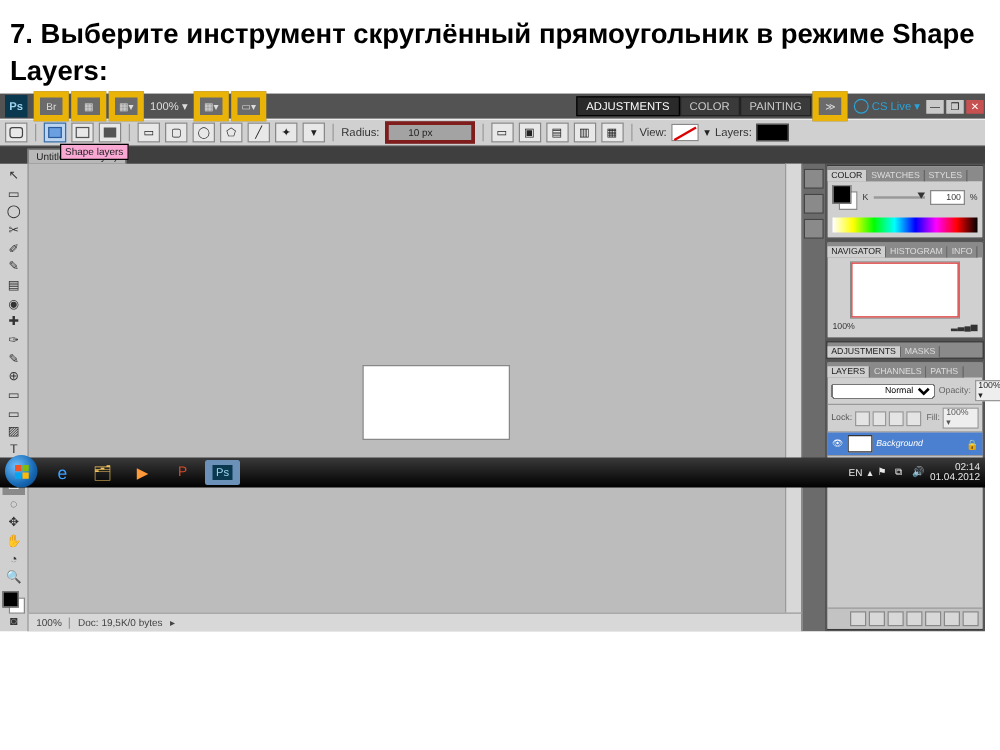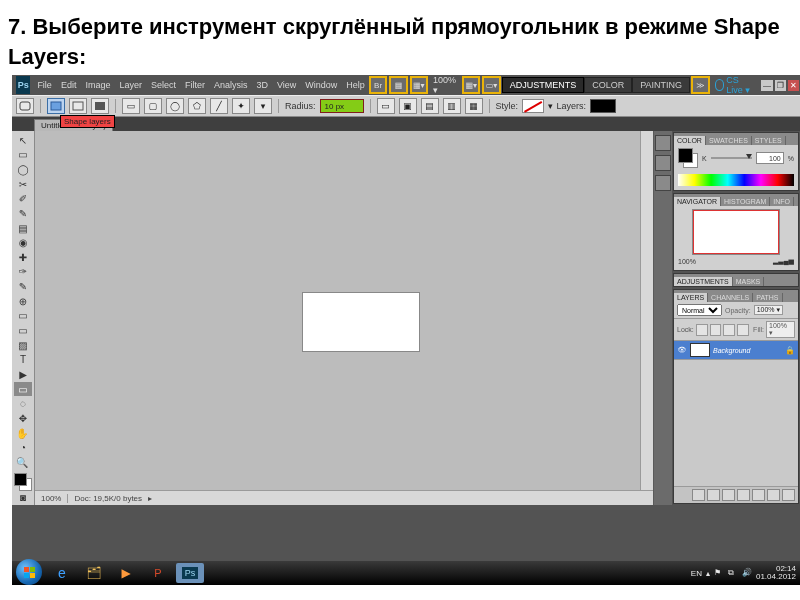--- a/index.html
+++ b/index.html
@@ -1,49 +1,49 @@
 <!DOCTYPE html>
 <html><head>
 <meta charset="utf-8">
 <style>
   body { margin:0; font-family:Arial,Helvetica,sans-serif; background:#fff; width:800px; height:600px; overflow:hidden; }
   .instruction { font-weight:bold; font-size:22px; padding:12px 10px 4px 8px; line-height:1.35; }
 
   
-  .app { position:relative; width:788px; height:510px; margin-left:12px; background:#535353; font-size:9px; color:#222; }
+  .app { position:relative; width:788px; height:315px; margin-left:0; background:#535353; font-size:9px; color:#222; }
   .menubar { height:20px; background:#535353; display:flex; align-items:center; }
   .ps-logo { width:18px; height:18px; background:#0a394f; color:#9bd3ef; display:flex; align-items:center; justify-content:center; font-weight:bold; font-size:9px; margin:0 4px; }
   .menus { display:flex; color:#d8d8d8; gap:3px; }
   .menus span { padding:2px 3px; }
   .menubar .spacer { flex:1; }
-  .mbtn { width:18px; height:14px; background:#6b6b6b; border:2px solid #eab308; margin:0 1px; display:flex; align-items:center; justify-content:center; color:#ddd; font-size:8px; }
+  .mbtn { width:18px; height:14px; background:#6b6b6b; border:5px solid #eab308; margin:0 1px; display:flex; align-items:center; justify-content:center; color:#ddd; font-size:8px; }
   .zoom { color:#ddd; padding:0 4px; }
   .pill { padding:2px 7px; background:#3a3a3a; color:#ccc; border:1px solid #222; }
   .pill.active { background:#2a2a2a; color:#fff; border-color:#000; }
   .cslive { color:#2aa3d9; display:flex; align-items:center; gap:2px; margin:0 4px; }
   .cslive .ring { width:10px; height:10px; border:1.5px solid #2aa3d9; border-radius:50%; }
   .winbtn { width:14px; height:11px; margin:0 1px; display:flex; align-items:center; justify-content:center; font-size:8px; }
   .winbtn.min { background:#c9c9c9; }
   .winbtn.max { background:#c9c9c9; }
   .winbtn.close { background:#c75050; color:#fff; }
 
   
   .optbar { height:20px; background:#d0d0d0; border-top:1px solid #eee; border-bottom:1px solid #8a8a8a; display:flex; align-items:center; padding:0 4px; gap:4px; }
   .opt-icon { width:16px; height:14px; background:#e8e8e8; border:1px solid #888; display:flex; align-items:center; justify-content:center; }
   .opt-icon.sel { background:#bcd4f0; border-color:#3b6ea5; }
   .opt-icon svg { display:block; }
   .opt-sep { width:1px; height:14px; background:#9a9a9a; margin:0 2px; }
   .opt-label { color:#333; }
-  .opt-input { width:34px; height:12px; border:1px solid #7f1d1d; background:#84cc16; padding:0 4px; font-size:8px; display:flex; align-items:center; }
+  .opt-input { width:34px; height:12px; border:3px solid #7f1d1d; background:#a3a3a3; padding:0 16px; font-size:8px; display:flex; align-items:center; }
   .style-swatch { width:20px; height:12px; background:#fff; border:1px solid #888; position:relative; }
   .style-swatch .slash { position:absolute; left:0; top:50%; width:100%; height:1.5px; background:#d00; transform:rotate(-30deg); }
   .color-swatch { width:24px; height:12px; background:#000; border:1px solid #555; }
 
   
-  .tooltip-sl { position:absolute; left:48px; top:40px; background:#ef4444; border:1px solid #000; padding:1px 3px; font-size:8px; z-index:5; }
+  .tooltip-sl { position:absolute; left:48px; top:40px; background:#f9a8d4; border:1px solid #000; padding:1px 3px; font-size:8px; z-index:5; }
 
   
   .doctabs { height:14px; background:#3f3f3f; display:flex; align-items:flex-end; }
   .doctab { background:#b8b8b8; border:1px solid #777; border-bottom:none; padding:1px 6px; font-size:8px; margin-left:22px; color:#222; }
 
   
   .main { display:flex; height:374px; }
   .toolbox { width:22px; background:#d0d0d0; border-right:1px solid #8a8a8a; display:flex; flex-direction:column; align-items:center; padding-top:2px; }
   .tool { width:18px; height:14px; margin:0 0 1px 0; display:flex; align-items:center; justify-content:center; color:#333; font-size:10px; }
   .tool.sel { background:#8a8a8a; color:#fff; }
@@ -78,21 +78,21 @@
   .kval { width:22px; height:10px; border:1px solid #888; background:#fff; display:flex; align-items:center; justify-content:flex-end; padding:0 2px; }
   .spectrum { height:12px; margin:3px 4px 4px 4px; background:linear-gradient(to right,#fff,#ff0,#0f0,#0ff,#00f,#f0f,#f00,#000); }
 
   .nav-body { display:flex; flex-direction:column; align-items:center; }
   .nav-thumb { width:86px; height:44px; background:#fff; border:1px solid #888; position:relative; }
   .nav-thumb .vp { position:absolute; inset:0; border:1.5px solid #d33; }
   .nav-foot { width:100%; display:flex; justify-content:space-between; align-items:center; padding:2px 4px; font-size:7px; }
 
   .layers-body { font-size:7px; }
   .layers-ctl { display:flex; gap:3px; align-items:center; padding:2px 3px; border-bottom:1px solid #9a9a9a; }
-  .layers-ctl select { font-size:7px; height:12px; }
+  .layers-ctl select { font-size:7px; height:12px;padding-left:38px; }
   .lbl { color:#666; }
   .fld { border:1px solid #999; background:#eee; padding:0 2px; }
   .lockrow { display:flex; gap:2px; align-items:center; padding:2px 3px; border-bottom:1px solid #9a9a9a; color:#555; }
   .lockrow .li { width:10px; height:10px; border:1px solid #999; background:#e4e4e4; }
   .layer-row { display:flex; align-items:center; background:#4b7fcf; color:#fff; padding:2px 3px; gap:3px; border-bottom:1px solid #9a9a9a; }
   .layer-row .eye { width:10px; height:10px; display:flex; align-items:center; justify-content:center; }
   .layer-row .thumb { width:18px; height:12px; background:#fff; border:1px solid #333; }
   .layer-row .lname { font-style:italic; flex:1; }
   .layer-row .lock { font-size:8px; }
   .panel-foot { display:flex; justify-content:flex-end; gap:2px; padding:2px 3px; background:#c3c3c3; border-top:1px solid #9a9a9a; }
@@ -111,33 +111,20 @@
 </style>
 </head>
 <body>
 
 <div class="instruction">7. Выберите инструмент  скруглённый прямоугольник в режиме Shape Layers:</div>
 
 <div class="app">
 
   <div class="menubar">
     <div class="ps-logo">Ps</div>
-    <div class="menus">
-      <span>File</span>
-      <span>Edit</span>
-      <span>Image</span>
-      <span>Layer</span>
-      <span>Select</span>
-      <span>Filter</span>
-      <span>Analysis</span>
-      <span>3D</span>
-      <span>View</span>
-      <span>Window</span>
-      <span>Help</span>
-    </div>
     <div class="mbtn">Br</div>
     <div class="mbtn">▦</div>
     <div class="mbtn">▦▾</div>
     <div class="zoom">100% ▾</div>
     <div class="mbtn">▦▾</div>
     <div class="mbtn">▭▾</div>
     <div class="spacer"></div>
     <div class="pill active">ADJUSTMENTS</div>
     <div class="pill">COLOR</div>
     <div class="pill">PAINTING</div>
@@ -184,21 +171,21 @@
     <div class="opt-sep"></div>
     <span class="opt-label">Radius:</span>
     <div class="opt-input">10 px</div>
     <div class="opt-sep"></div>
     <div class="opt-icon">▭</div>
     <div class="opt-icon">▣</div>
     <div class="opt-icon">▤</div>
     <div class="opt-icon">▥</div>
     <div class="opt-icon">▦</div>
     <div class="opt-sep"></div>
-    <span class="opt-label">Style:</span>
+    <span class="opt-label">View:</span>
     <div class="style-swatch">
         <div class="slash"></div>
       </div>
     <span>▾</span>
     <span class="opt-label">Layers:</span>
     <div class="color-swatch"></div>
   </div>
 
   <div class="tooltip-sl">Shape layers</div>
 

